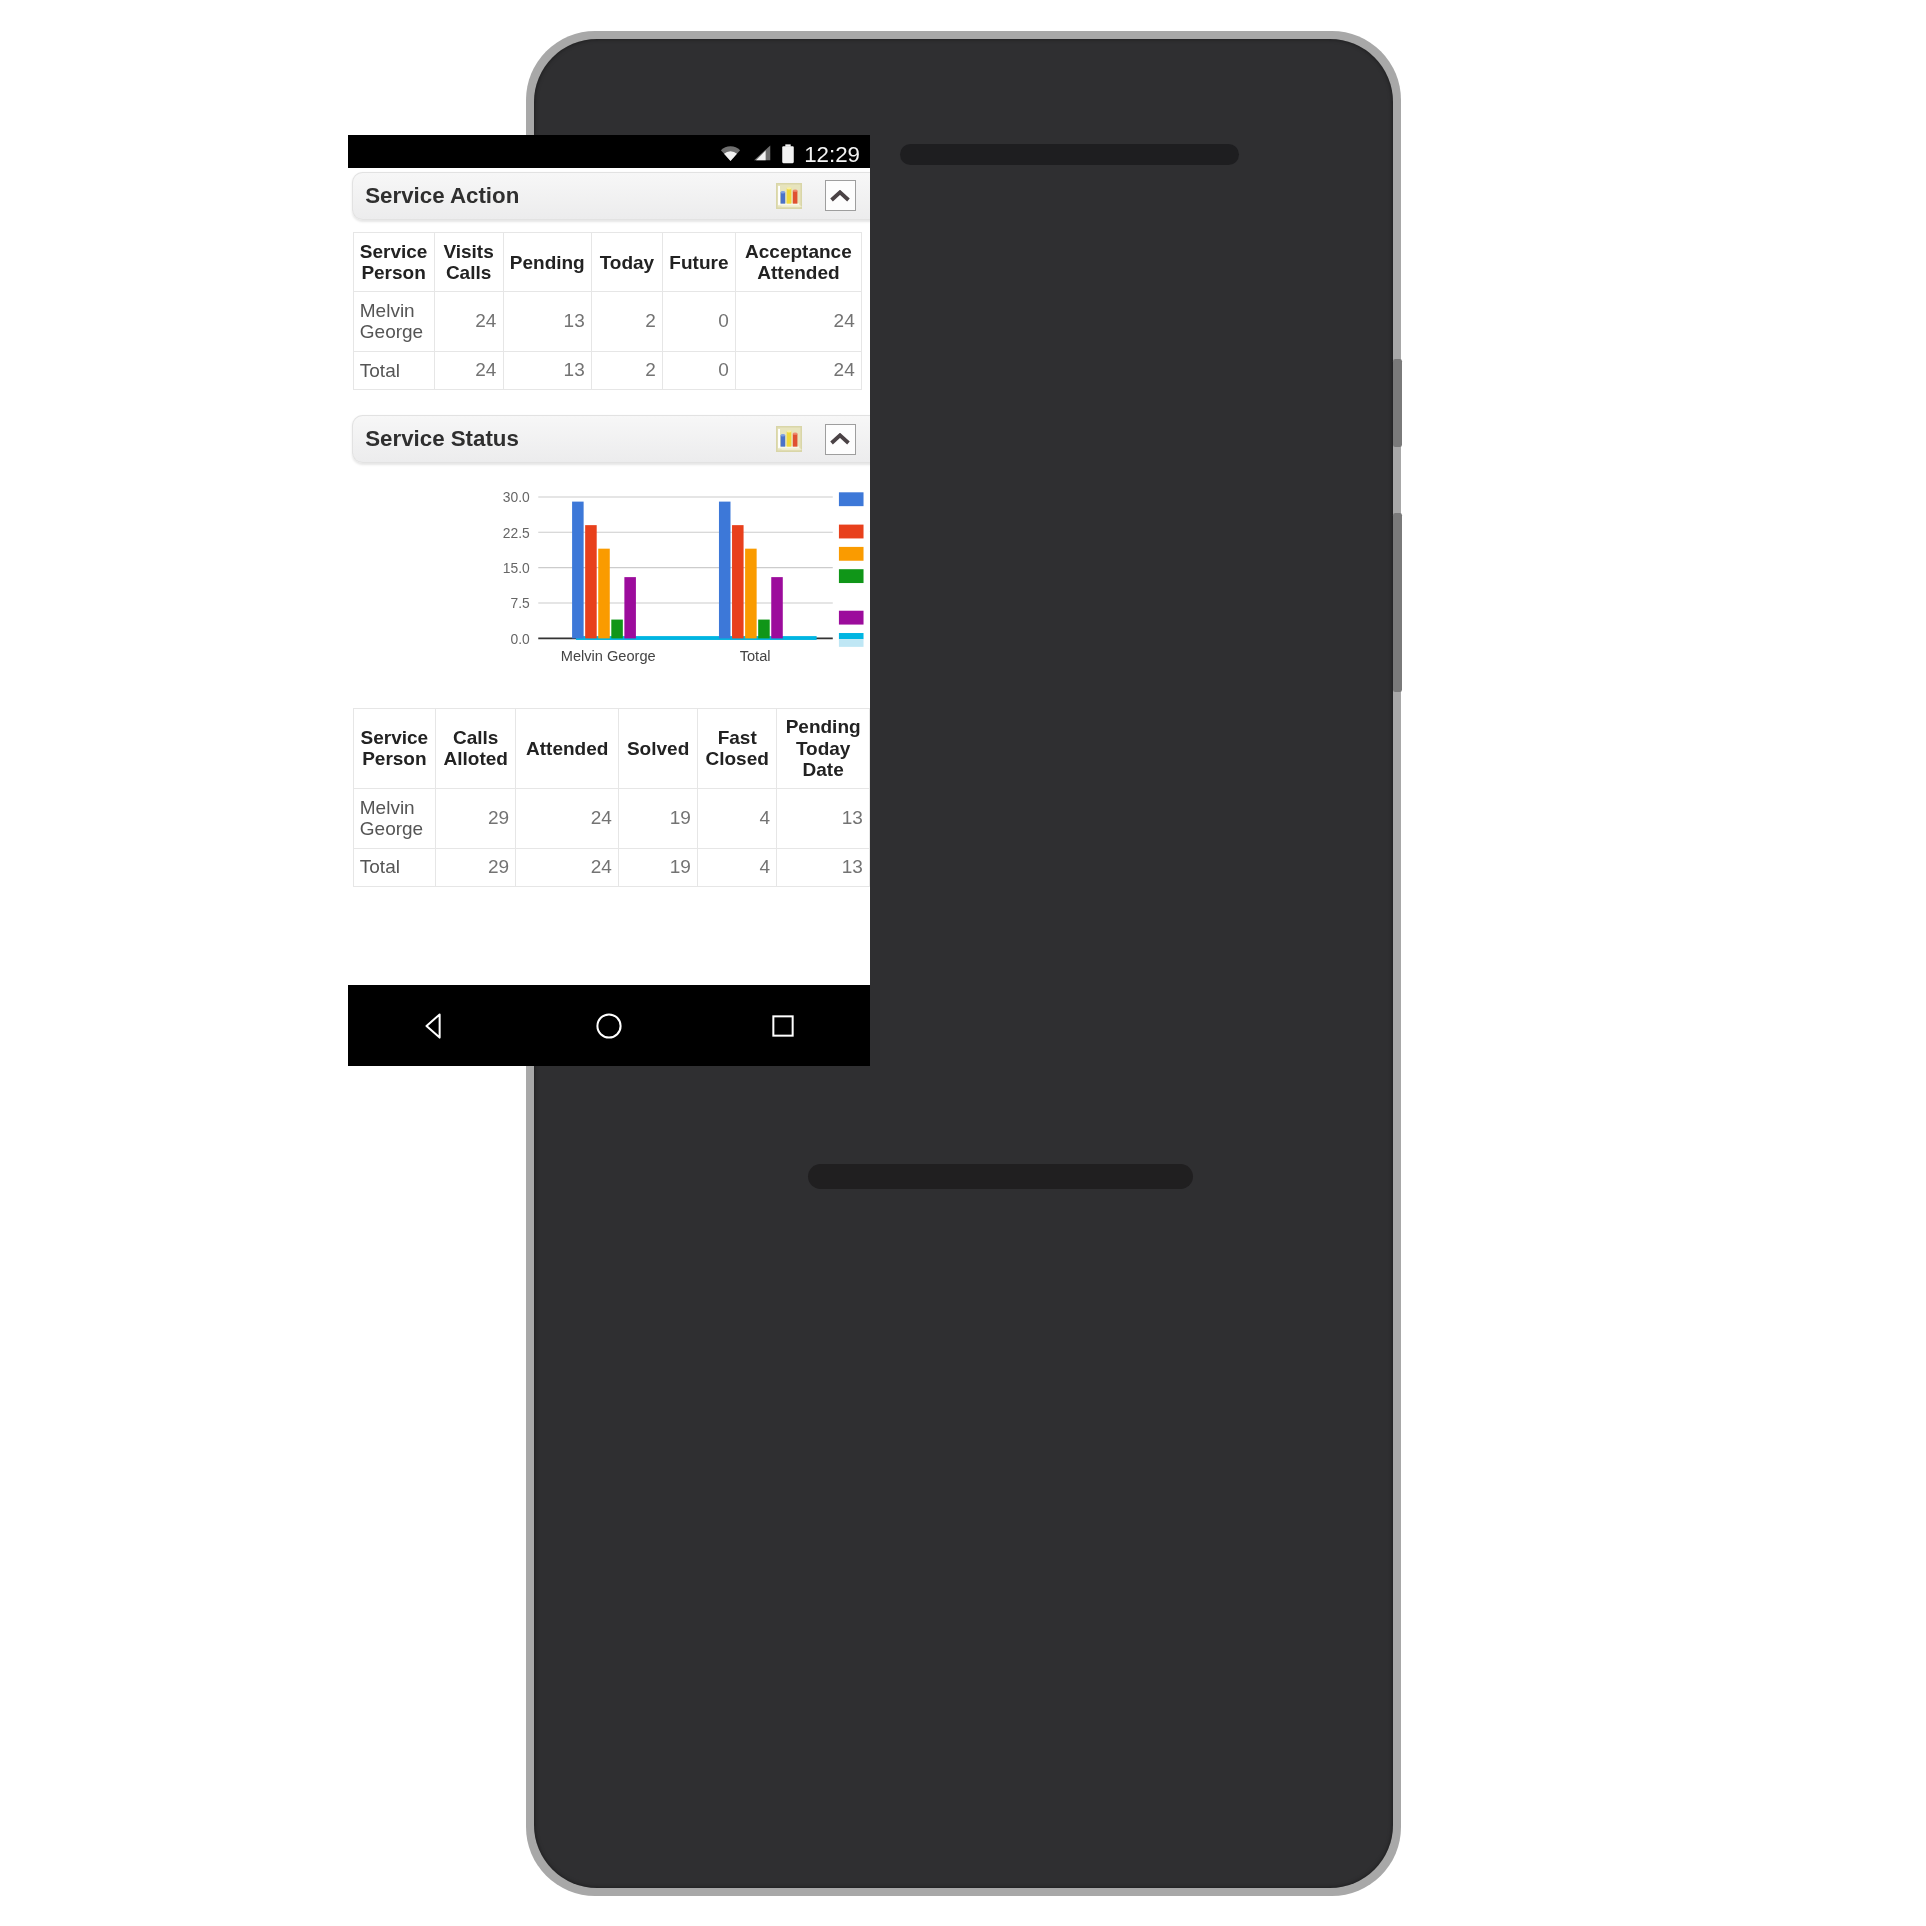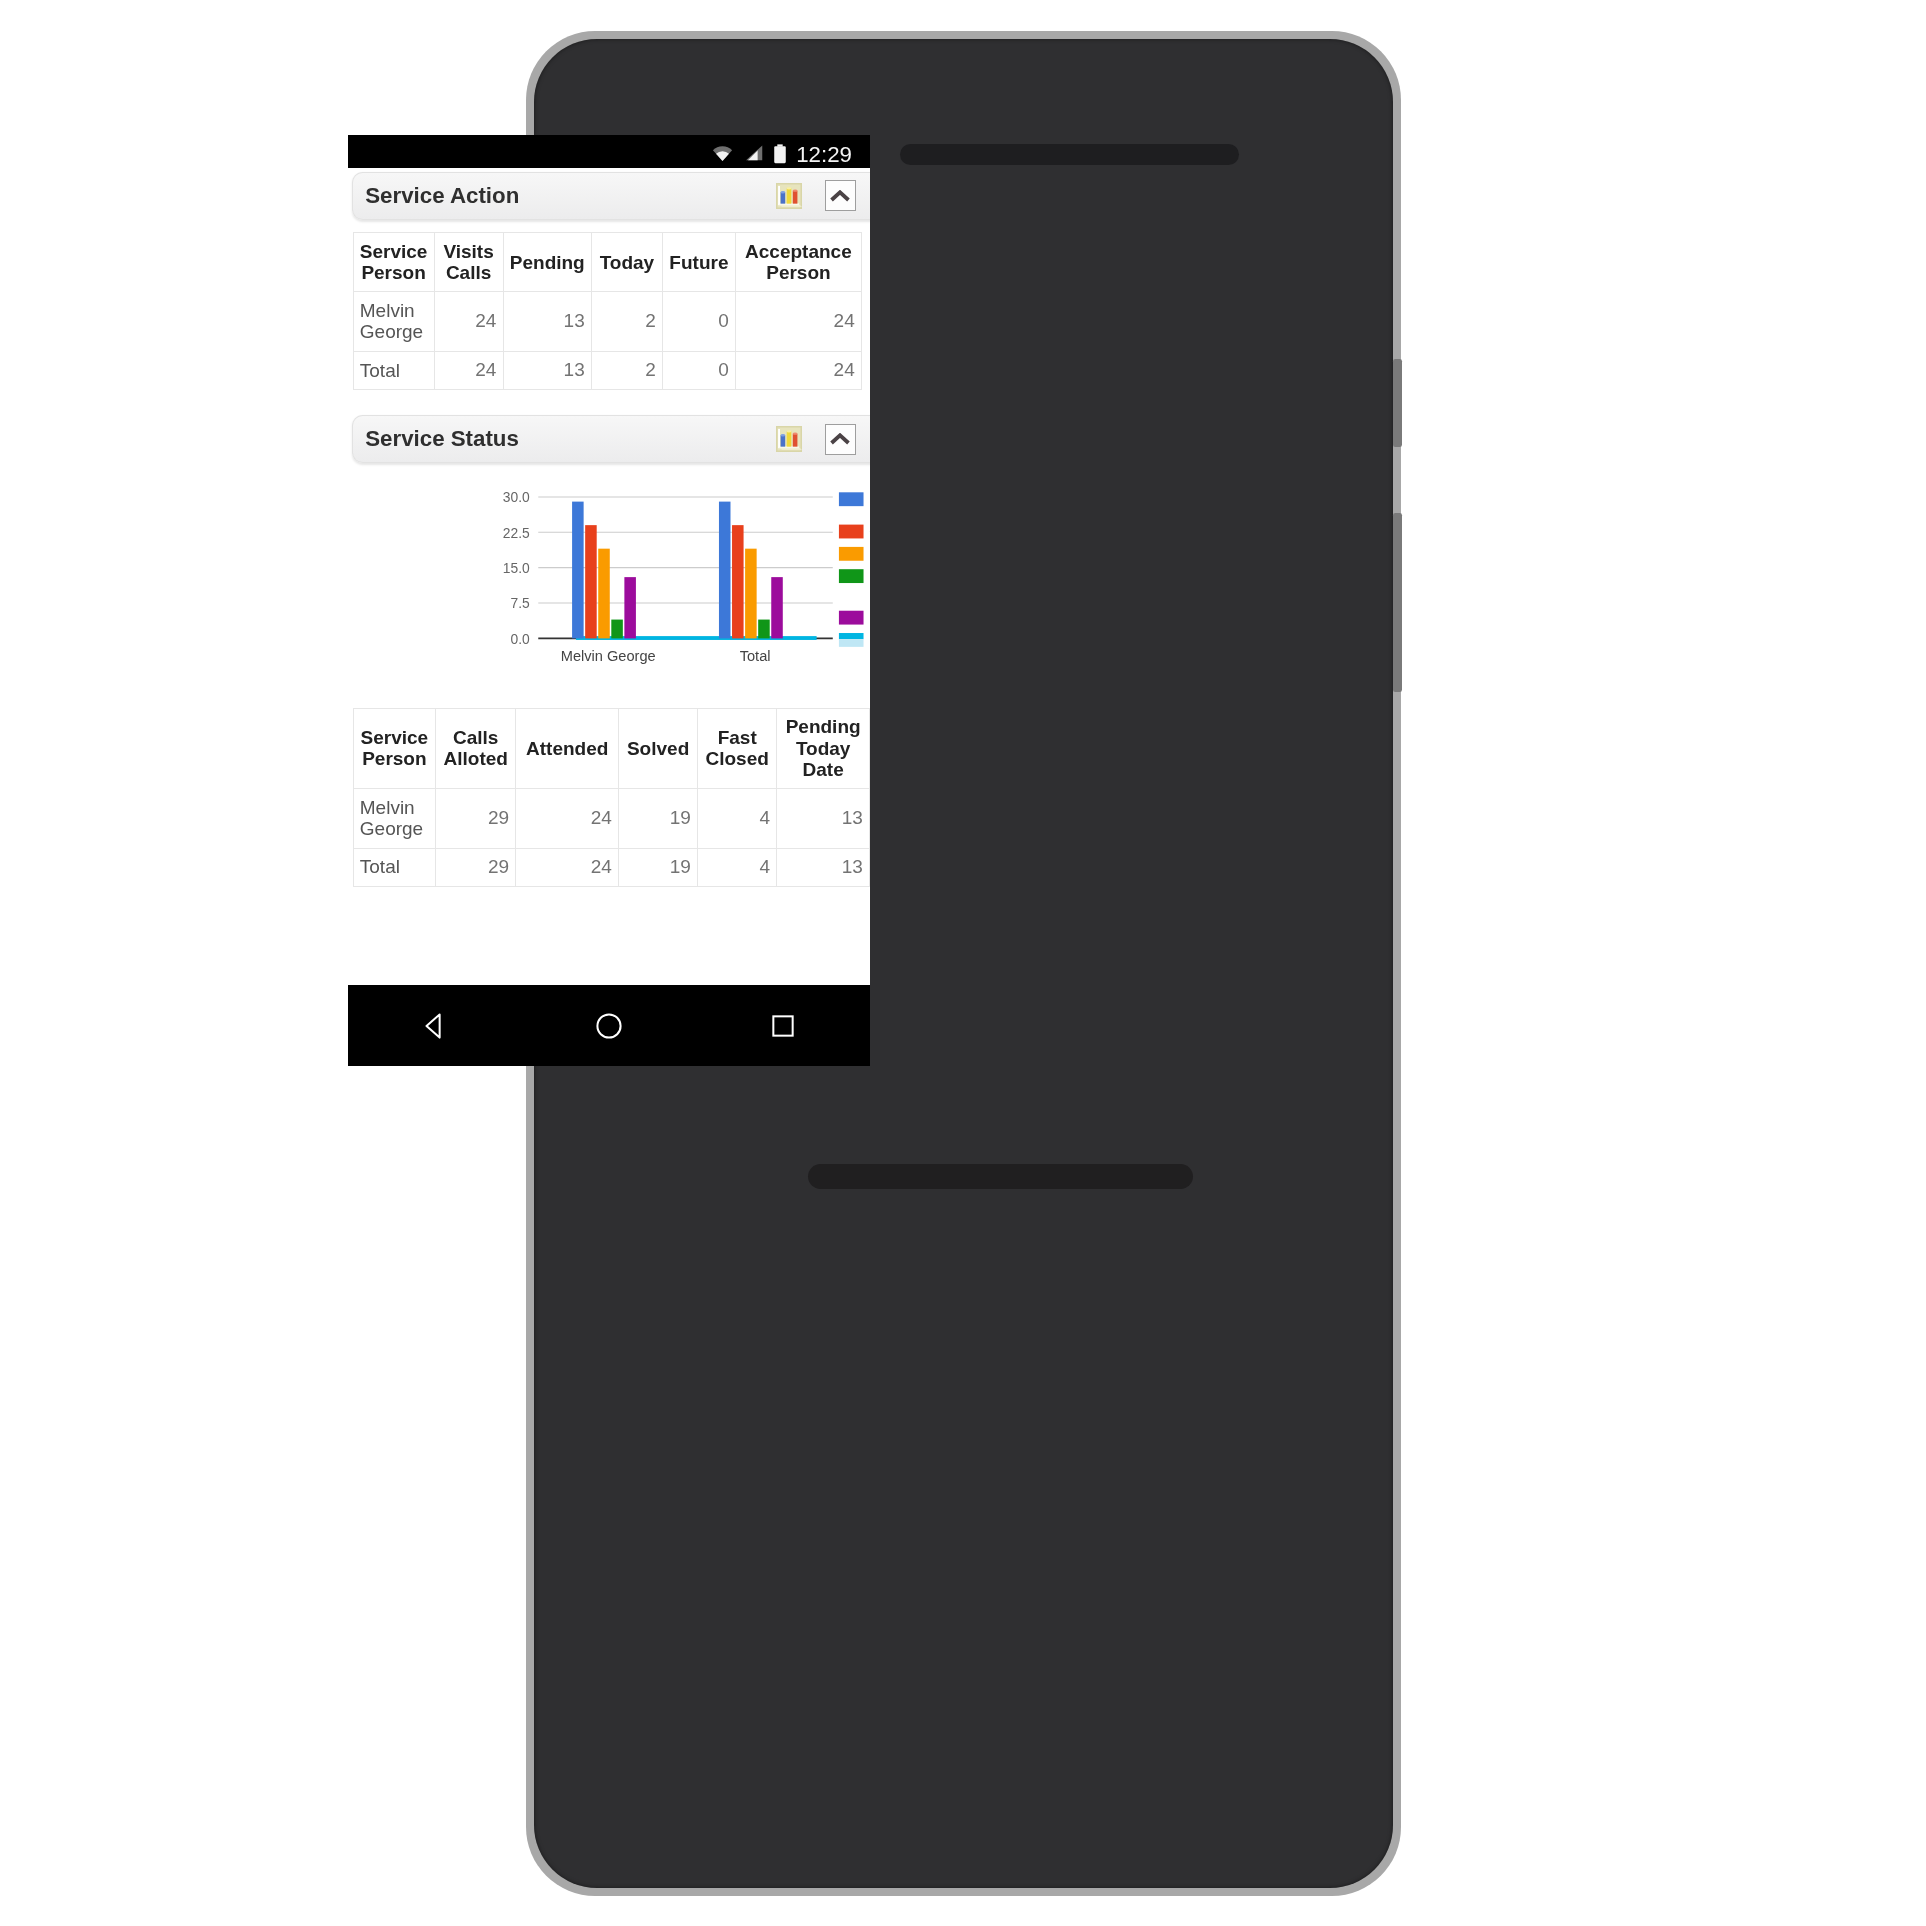--- a/index.html
+++ b/index.html
@@ -36,21 +36,21 @@
   
   .screen{
     position:absolute;left:348px;top:135px;width:522px;height:931px;
     background:#ffffff;overflow:hidden;
   }
   
 
   .statusbar{
     position:absolute;left:0;top:0;width:100%;height:40px;background:#000000;
     display:flex;align-items:center;justify-content:flex-end;
-    padding-right:18px;box-sizing:border-box;
+    padding-right:10px;box-sizing:border-box;
   }
   .sb-icons{display:flex;align-items:center;gap:8.5px;}
   .sb-time{color:#f3f3f3;font-size:22.3px;letter-spacing:0px;margin-left:9.2px;
            font-family:"Liberation Sans",sans-serif;}
 
   .app-area{position:absolute;left:0;top:33px;width:100%;height:817px;background:#fff;overflow:hidden;}
 
   
   .panel-head{
     position:relative;margin:3.9px 0 0 3.9px;height:48px;width:521px;
@@ -172,21 +172,21 @@
             <col style="width:73px">
             <col style="width:126px">
         </colgroup>
         <thead>
           <tr>
             <th>Service Person</th>
             <th>Visits Calls</th>
             <th>Pending</th>
             <th>Today</th>
             <th>Future</th>
-            <th>Acceptance Person</th>
+            <th>Acceptance Attended</th>
           </tr>
         </thead>
         <tbody>
           <tr>
             <td class="name">Melvin George</td>
             <td>24</td>
             <td>13</td>
             <td>2</td>
             <td>0</td>
             <td>24</td>

